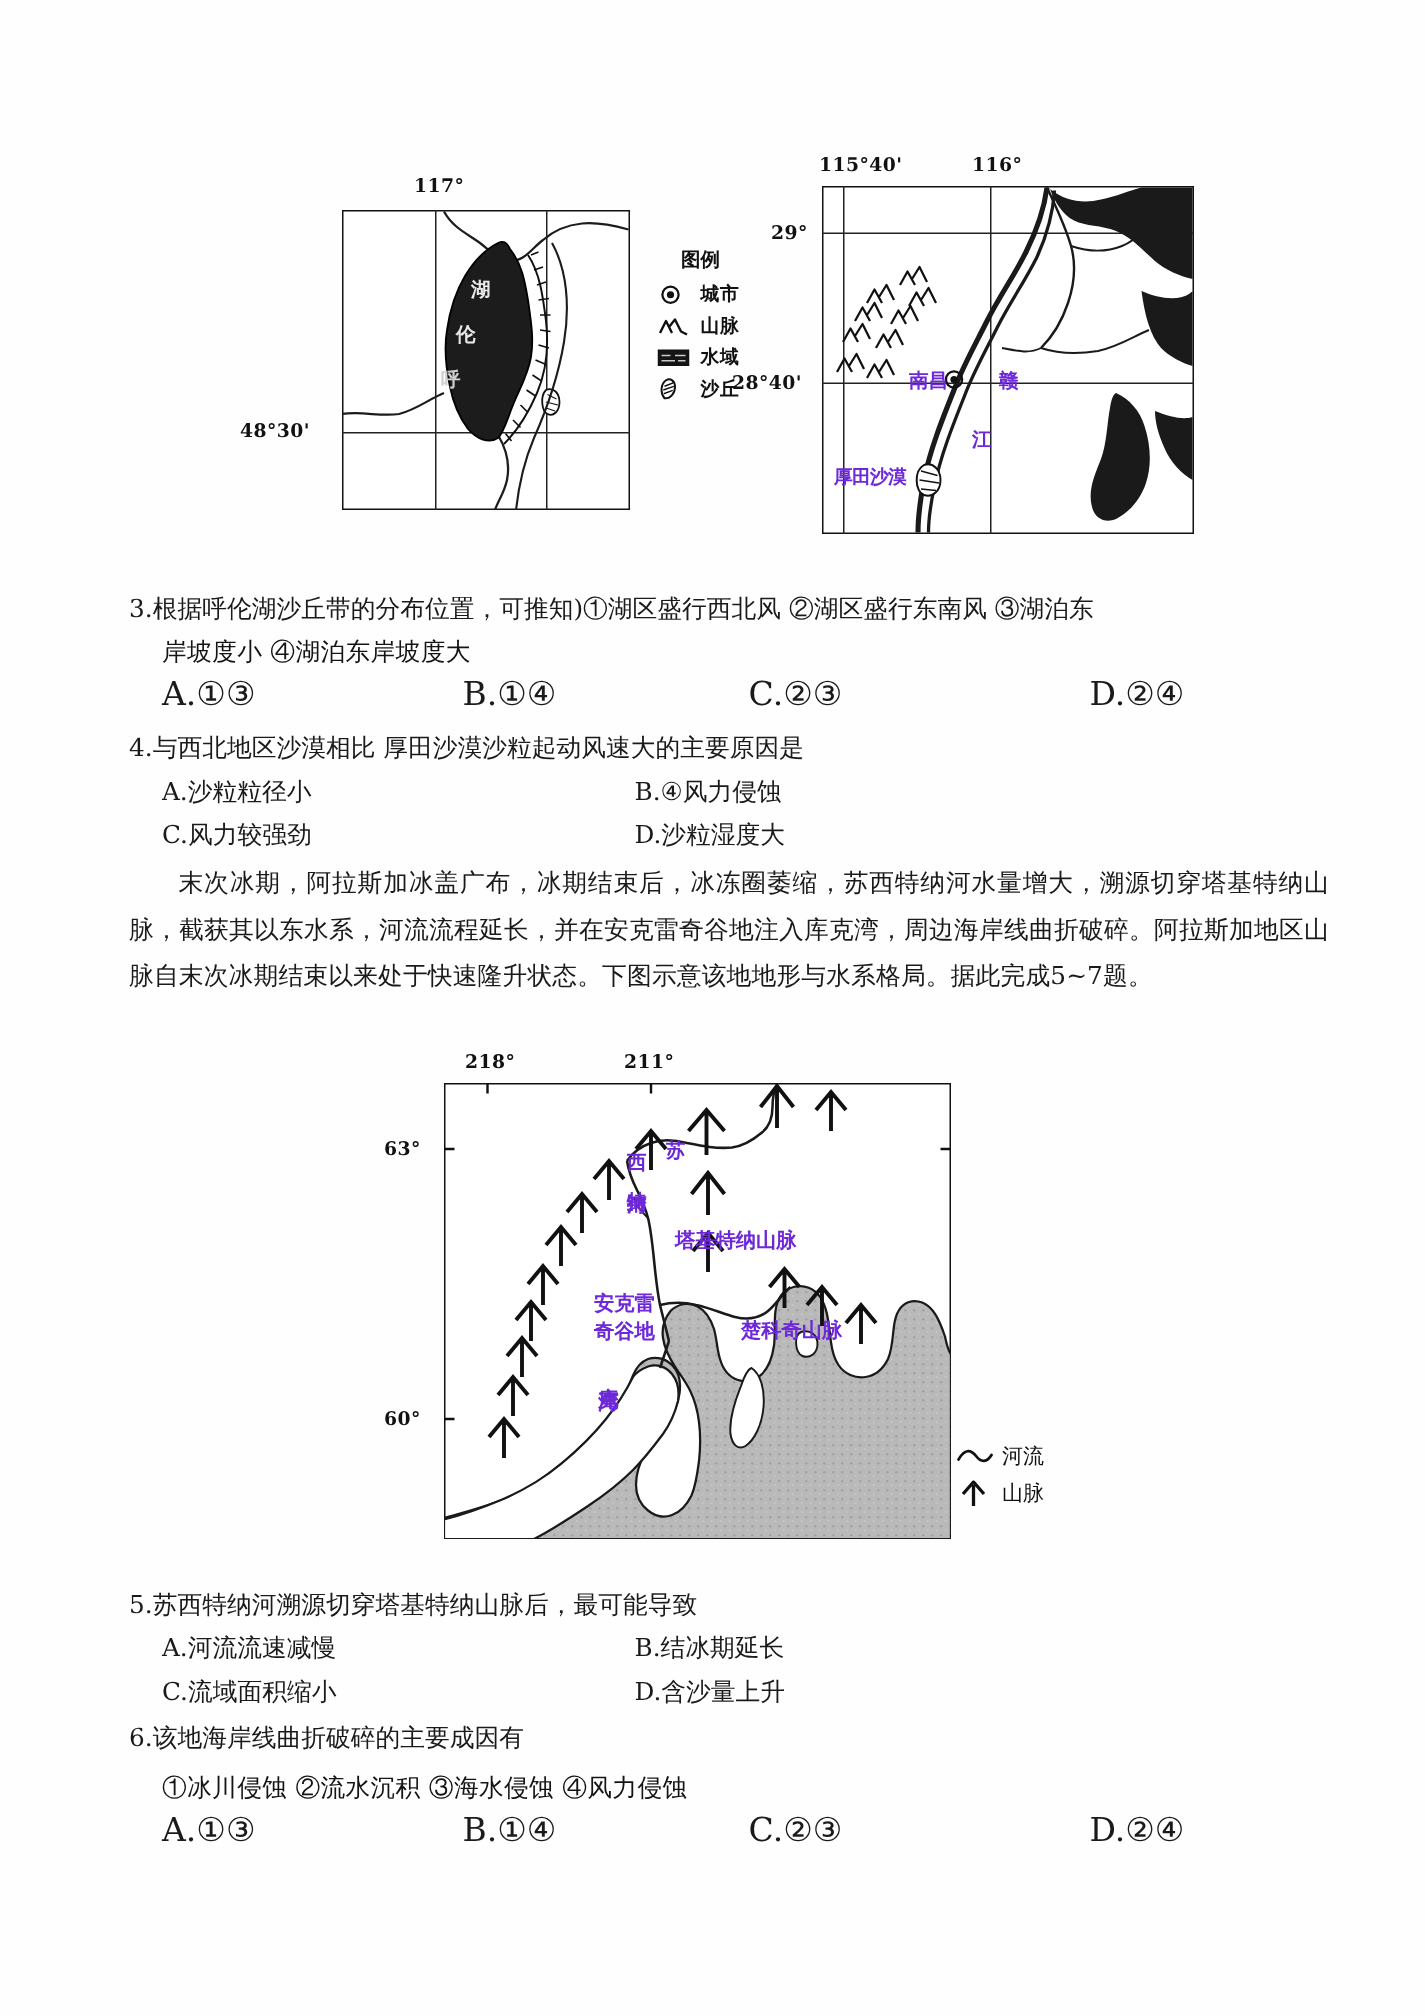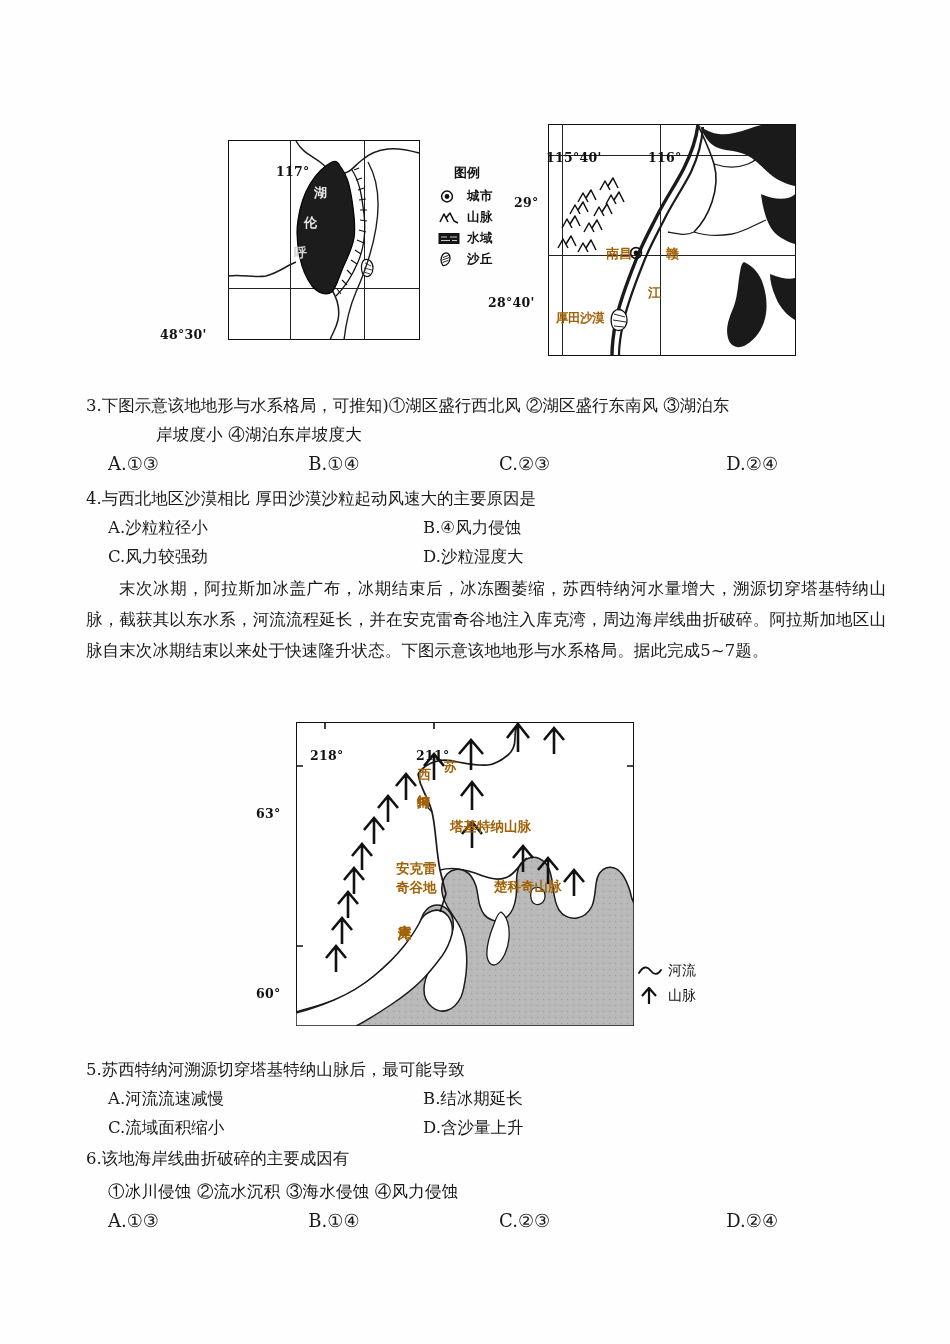--- a/index.html
+++ b/index.html
@@ -57,21 +57,20 @@
     border-top: 1.1px solid #222;
   }
   .coord-label {
     position: absolute;
     font-family: "DejaVu Serif", "Liberation Serif", serif;
     font-size: 12.5px;
     font-weight: bold;
     color: #111;
     white-space: nowrap;
     letter-spacing: .3px;
-    margin-top: 48px;
   }
 
   
   .legend-hulun {
     position: absolute;
     left: 438px;
     top: 72px;
     width: 96px;
     font-size: 12px;
   }
@@ -126,21 +125,21 @@
     left: 86px;
     width: 800px;
     font-size: 16.5px;
     line-height: 29px;
   }
   .opts {
     position: absolute;
     left: 108px;
     width: 790px;
     display: flex;
-    font-size: 18px;
+    font-size: 22px;
     line-height: 29px;
   }
   .opts > span { display: inline-block; }
   .o1 { width: 210px; }
   .o2 { width: 200px; }
   .o3 { width: 190px; }
   .o4 { width: 180px; margin-left: 46px; }
 
   .opts-2col { position: absolute; left: 108px; width: 790px; font-size: 16.5px; line-height: 29px; }
   .opts-2col > span:first-child { display: inline-block; width: 315px; }
@@ -181,21 +180,21 @@
     font-family: "DejaVu Sans", "Liberation Sans", sans-serif;
     font-weight: normal;
     font-size: 14px;
     color: #111;
   }
 
   .map-lab {
     position: absolute;
     font-family: "DejaVu Sans", "Liberation Sans", sans-serif;
     font-weight: bold;
-    color: #a16207;
+    color: #6d28d9;
     white-space: nowrap;
   }
   .vert {
     writing-mode: vertical-rl;
     text-orientation: upright;
     letter-spacing: 1px;
   }
   svg { display: block; }
 </style>
 </head>
@@ -352,23 +351,23 @@
       <div class="map-lab" style="left:8px;top:186px;font-size:12.5px;letter-spacing:-0.5px;">厚田沙漠</div>
 
       <div class="coord-label" style="left:-2px;top:-22px;">115°40'</div>
       <div class="coord-label" style="left:100px;top:-22px;">116°</div>
       <div class="coord-label" style="left:-34px;top:23px;">29°</div>
       <div class="coord-label" style="left:-60px;top:123px;">28°40'</div>
     </div>
   </div>
 
   <div class="qnum-line" style="top:391px;">
-    <span>3.</span><span>下图示意该地地形与水系格局，可推知)①湖区盛行西北风 ②湖区盛行东南风 ③湖泊东</span>
-  </div>
-  <div class="qtext" style="left:108px;top:420px;width:790px;margin-left:48px;">岸坡度小 ④湖泊东岸坡度大</div>
+    <span>3.</span><span>根据呼伦湖沙丘带的分布位置，可推知)①湖区盛行西北风 ②湖区盛行东南风 ③湖泊东</span>
+  </div>
+  <div class="qtext" style="left:108px;top:420px;width:790px;">岸坡度小 ④湖泊东岸坡度大</div>
   <div class="opts" style="top:449px;">
     <span class="o1">A.①③</span>
     <span class="o2">B.①④</span>
     <span class="o3">C.②③</span>
     <span class="o4">D.②④</span>
   </div>
 
   <div class="qnum-line" style="top:484px;">
     <span>4.</span><span>与西北地区沙漠相比 厚田沙漠沙粒起动风速大的主要原因是</span>
   </div>

